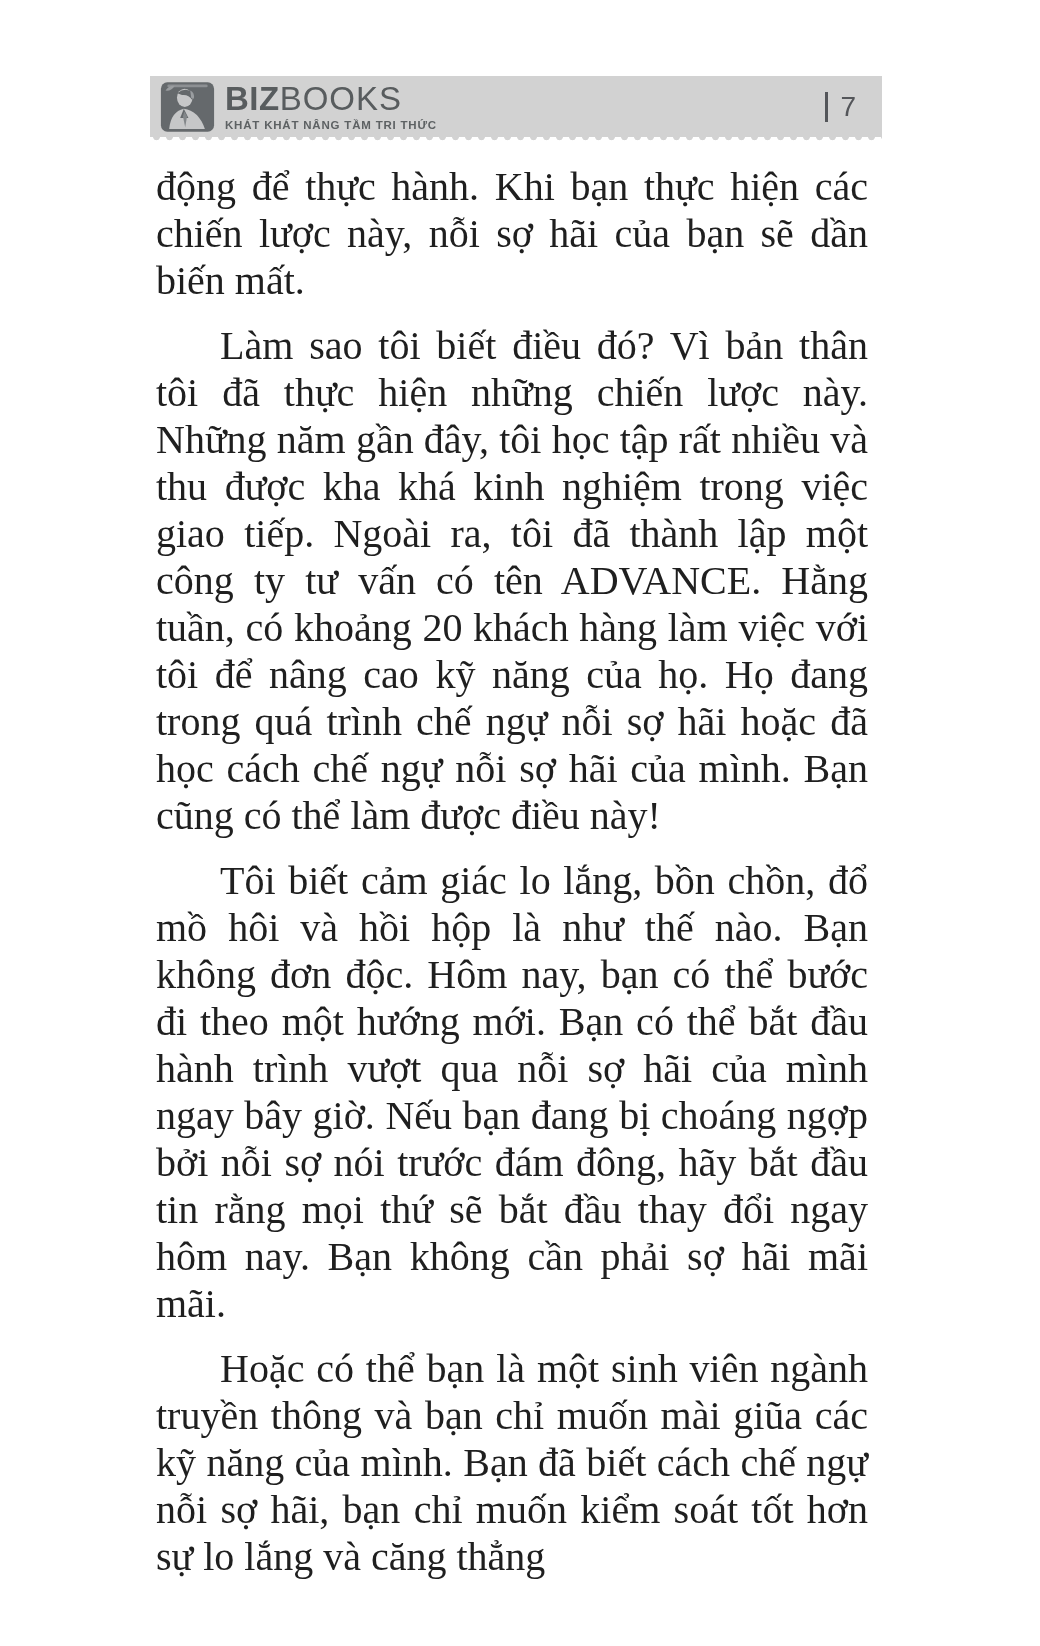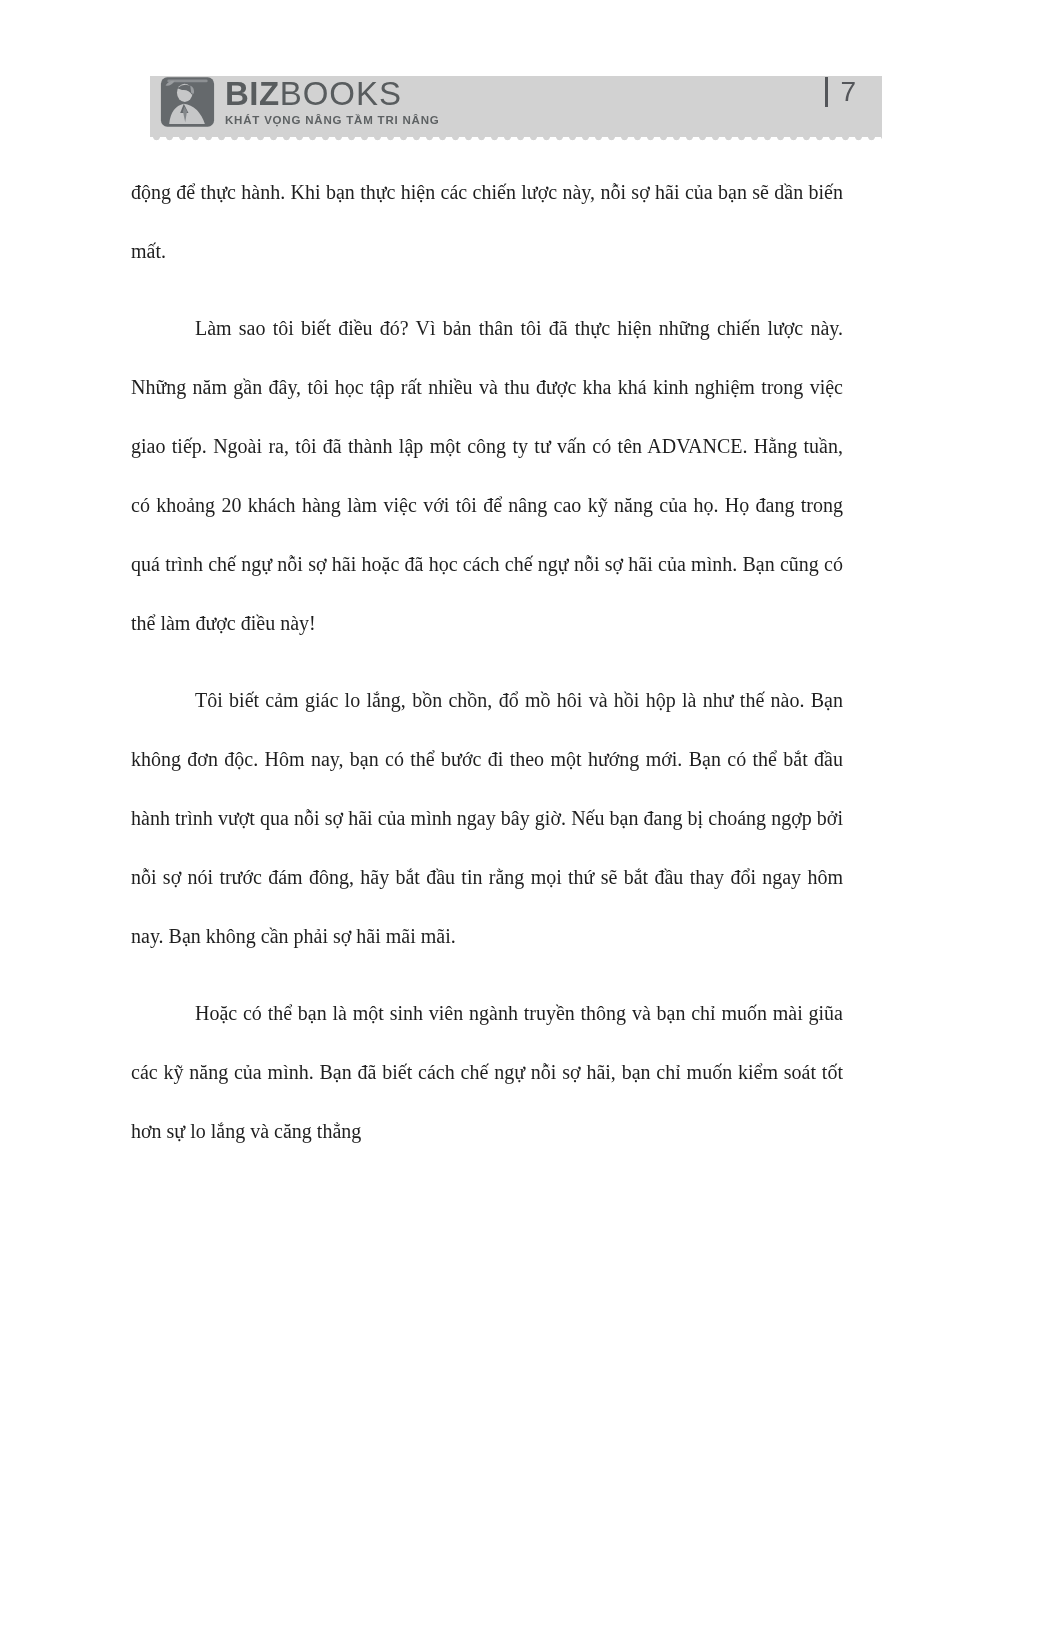--- a/index.html
+++ b/index.html
@@ -14,21 +14,21 @@
 
   
   .band {
     position: absolute;
     left: 150px;
     top: 76px;
     width: 732px;
     height: 61px;
     background: #d2d2d2;
     display: flex;
-    align-items: flex-start;
+    align-items: center;
     justify-content: space-between;
     padding: 0 26px 0 10px;
     box-sizing: border-box;
   }
   .band::after {              
     content: "";
     position: absolute;
     left: 0; right: 0;
     bottom: -5px;
     height: 5px;
@@ -68,25 +68,25 @@
   .pagenum .bar {
     display: block;
     width: 3px;
     height: 30px;
     background: #54565a;
   }
 
   
   .content {
     position: absolute;
-    left: 131px;
+    left: 156px;
     top: 163px;
     width: 712px;
-    font-size: 20px;
-    line-height: 59px;
+    font-size: 40px;
+    line-height: 47px;
     color: #1f1f1f;
     text-align: justify;
   }
   .para { margin: 0 0 18px 0; }
   .para.indent { text-indent: 64px; }
 </style>
 </head>
 <body>
 
 <div class="page">
@@ -109,21 +109,21 @@
 
           <path d="M26 30 L31 40 L22 40 Z" fill="#65696c"></path>
 
           <path d="M26.5 33 L29.5 38 L27.5 50 L25 38 Z" fill="#83878a"></path>
 
           <path d="M6 10 Q10 4 16 5 Q12 11 6 10 Z" fill="#9a9da0"></path>
         </svg>
       </span>
       <span class="brand-text">
         <span class="brand-name"><b class="bz">BIZ</b><span class="bk">BOOKS</span></span>
-        <span class="tagline">KHÁT VỌNG NÂNG TẦM TRI NÂNG</span>
+        <span class="tagline">KHÁT KHÁT NÂNG TẦM TRI THỨC</span>
       </span>
     </div>
 
     <div class="pagenum">
       <span class="bar"></span>
       <span>7</span>
     </div>
   </header>
 
   <main class="content">

